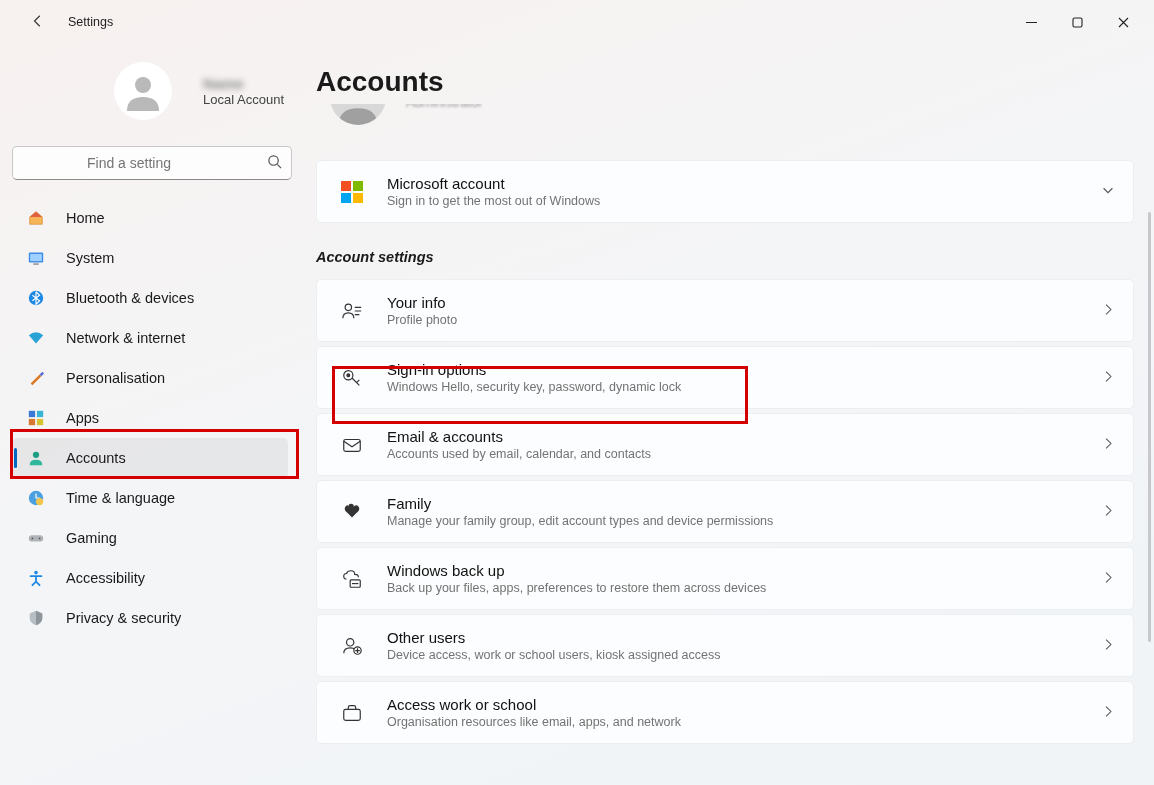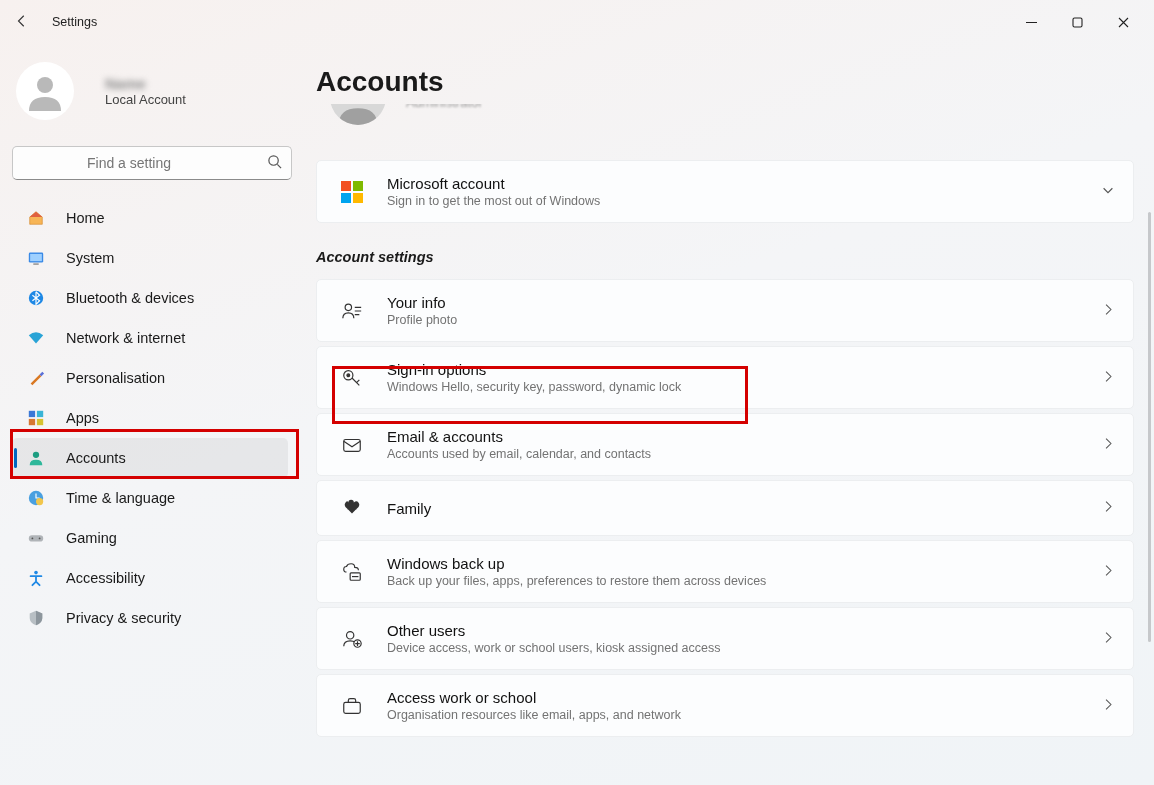--- a/index.html
+++ b/index.html
@@ -12,37 +12,37 @@
     width: 1154px;
     height: 785px;
     overflow: hidden;
     position: relative;
   }
   
   .titlebar {
     display:flex;
     align-items:center;
     height: 44px;
-    padding: 0 8px 0 12px;
+    padding: 0 8px 0 28px;
   }
   .titlebar .back { width:20px; text-align:center; color:#333; cursor:pointer; }
   .titlebar .appname { margin-left: 20px; font-size: 12.5px; color:#222; }
   .winbtns { margin-left:auto; display:flex; }
   .winbtn { width:46px; height:44px; display:flex; align-items:center; justify-content:center; color:#222; cursor:pointer; }
   .winbtn svg { display:block; }
 
   .app-body { display:flex; height: calc(100% - 44px); }
 
   
   .sidebar {
     width: 300px;
     padding: 14px 12px 0 12px;
     flex-shrink:0;
   }
-  .user-block { display:flex; align-items:center; gap:31px; padding:4px 4px 20px 4px; }
+  .user-block { display:flex; align-items:center; gap:31px; padding:4px 4px 20px 4px;justify-content:flex-end; }
   .avatar-circle {
     width:58px; height:58px; border-radius:50%;
     background:#fff; display:flex; align-items:center; justify-content:center;
   }
   .avatar-circle svg { display:block; }
   .user-name { font-size:15px; font-weight:600; color:#888; filter:blur(3px); }
   .user-role { font-size:13px; color:#444; }
 
   .searchbox {
     width: 280px;
@@ -410,20 +410,21 @@
     </div>
 
     <div class="card">
       <div class="card-icon">
         <svg width="22" height="22" viewBox="0 0 24 24" fill="#333">
             <path d="M8 6 A3 3 0 0 1 14 6 Q17 3 19 6 Q22 10 16 14 L12 18 L8 14 Q2 10 5 6 Q7 3 8 6 Z"></path>
           </svg>
       </div>
       <div class="card-text">
         <div class="card-title">Family</div>
+        <div class="card-sub">Manage your family group, edit account types and device permissions</div>
       </div>
       <span class="chevron">
         <svg width="13" height="13" viewBox="0 0 16 16">
             <path d="M5 2 L11 8 L5 14" fill="none" stroke="#555" stroke-width="1.3"></path>
           </svg>
       </span>
     </div>
 
     <div class="card">
       <div class="card-icon">

